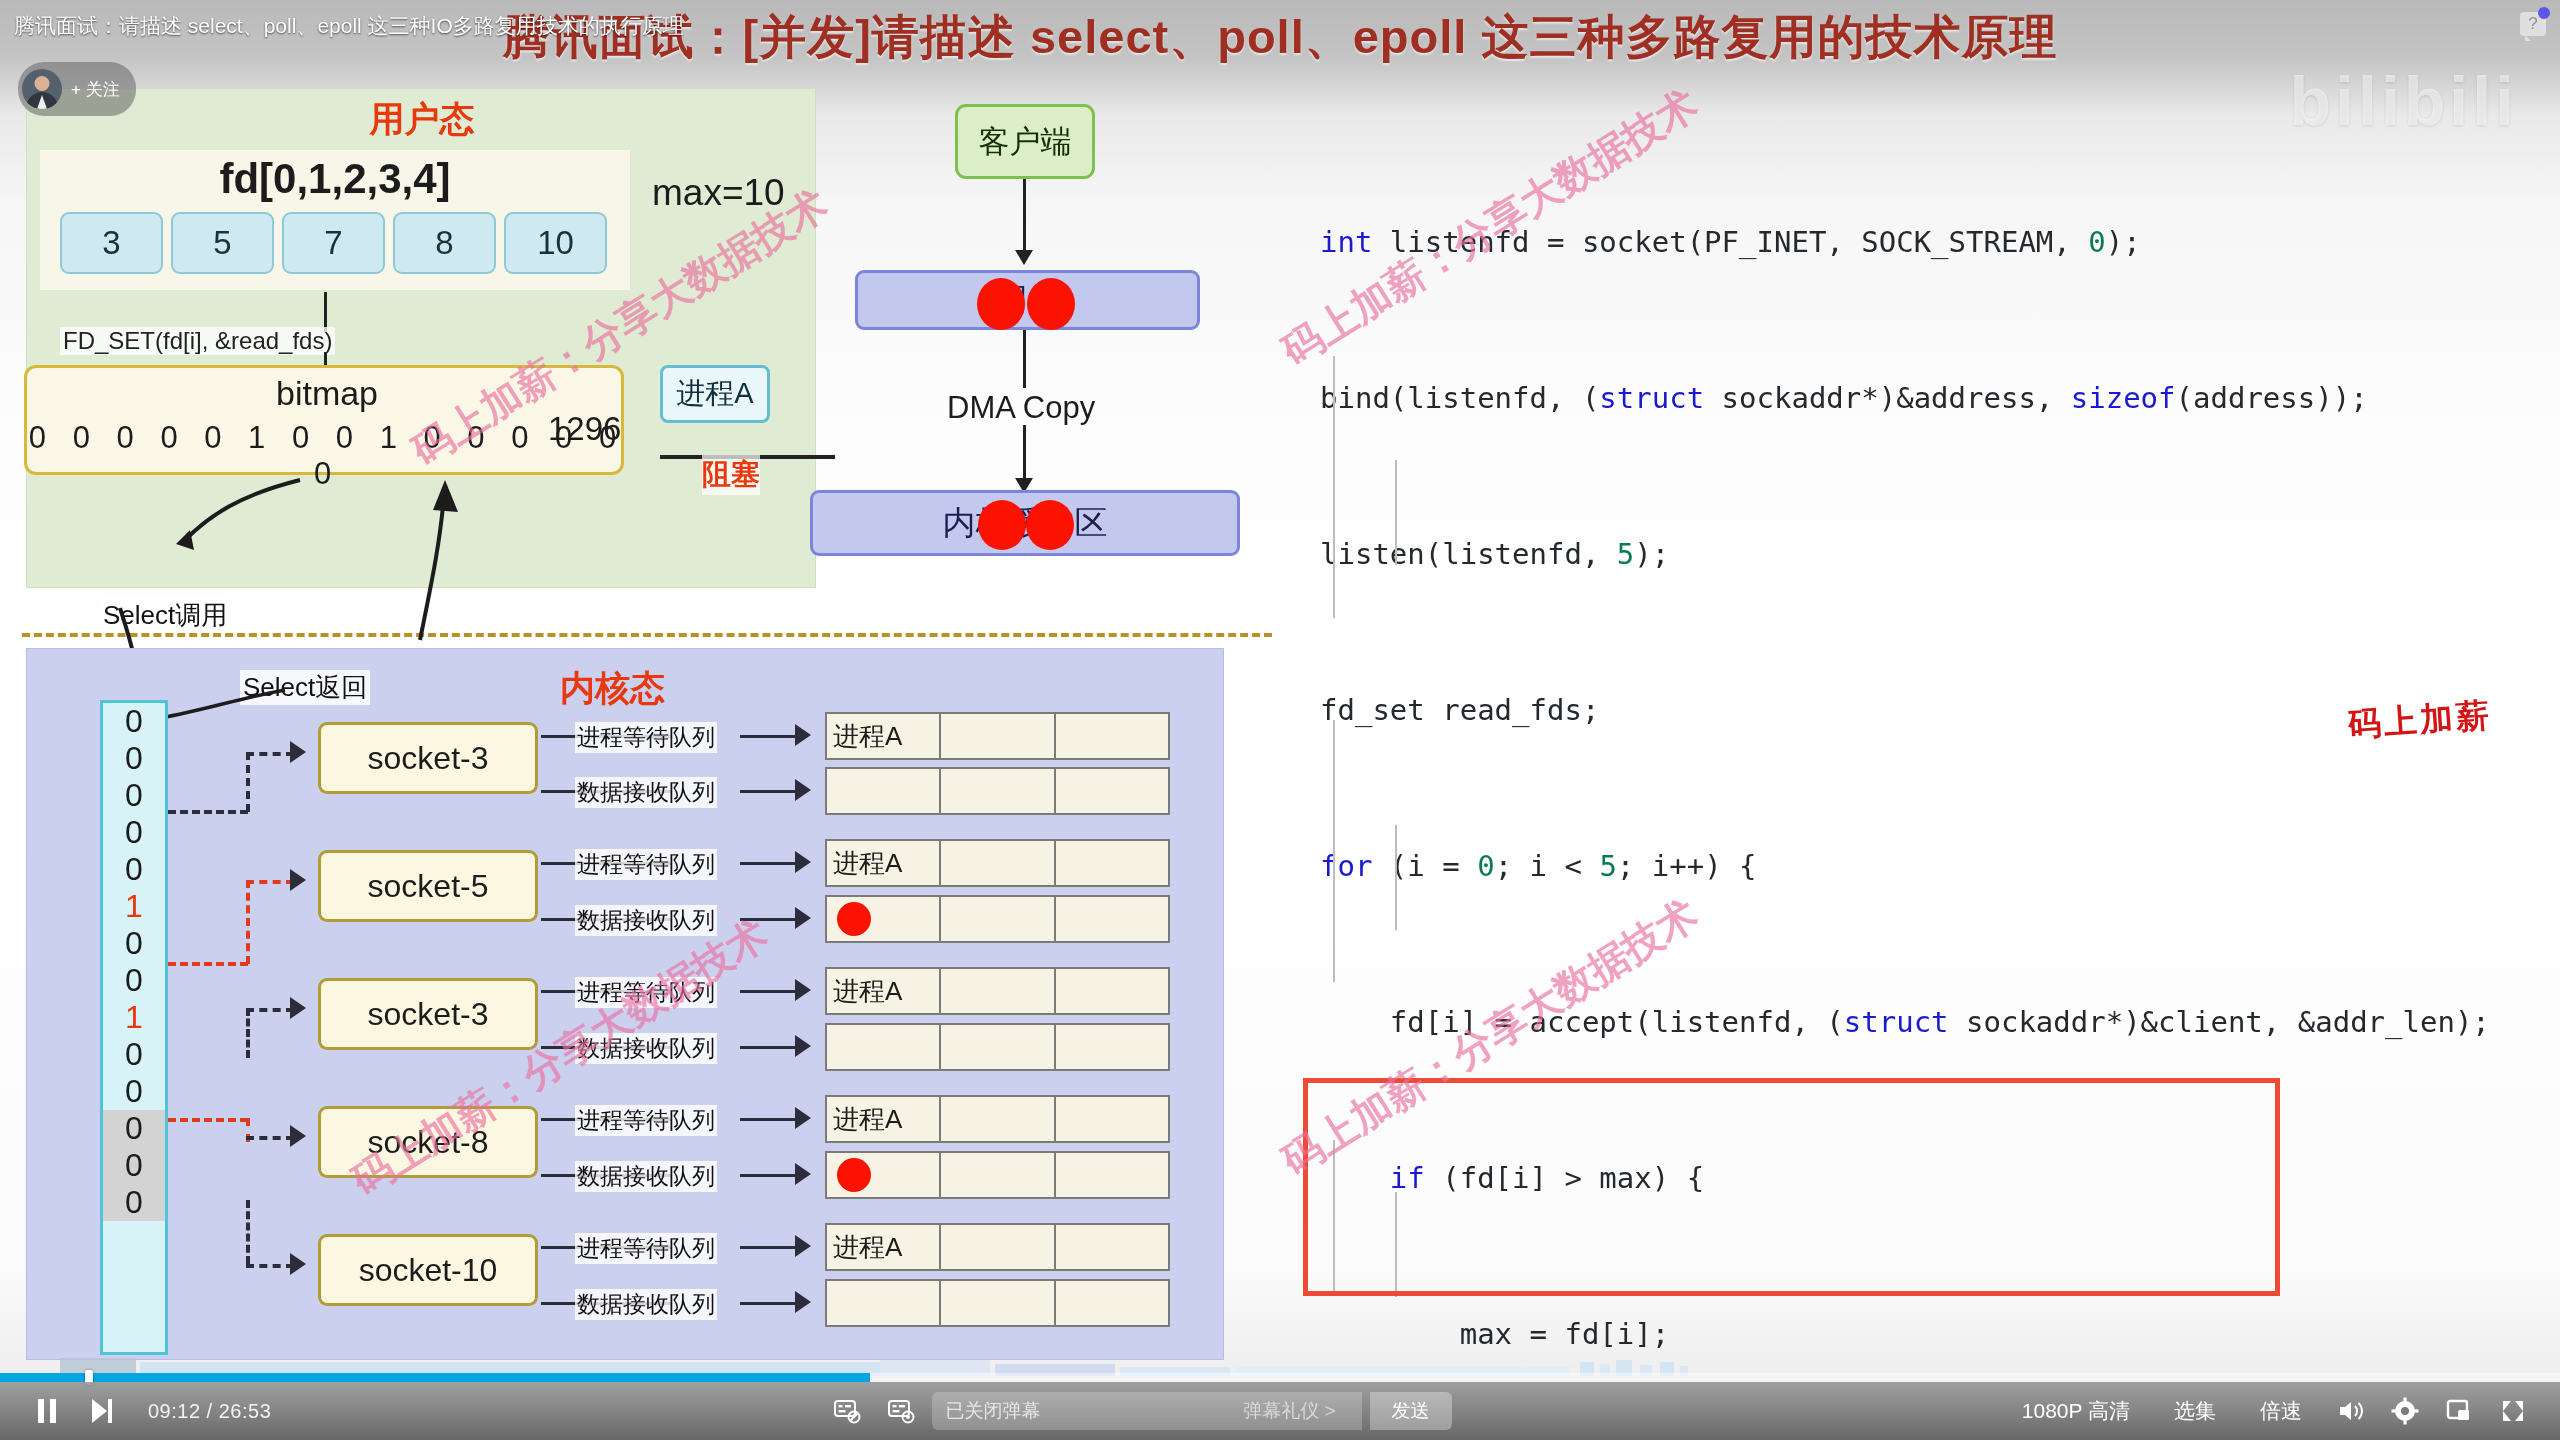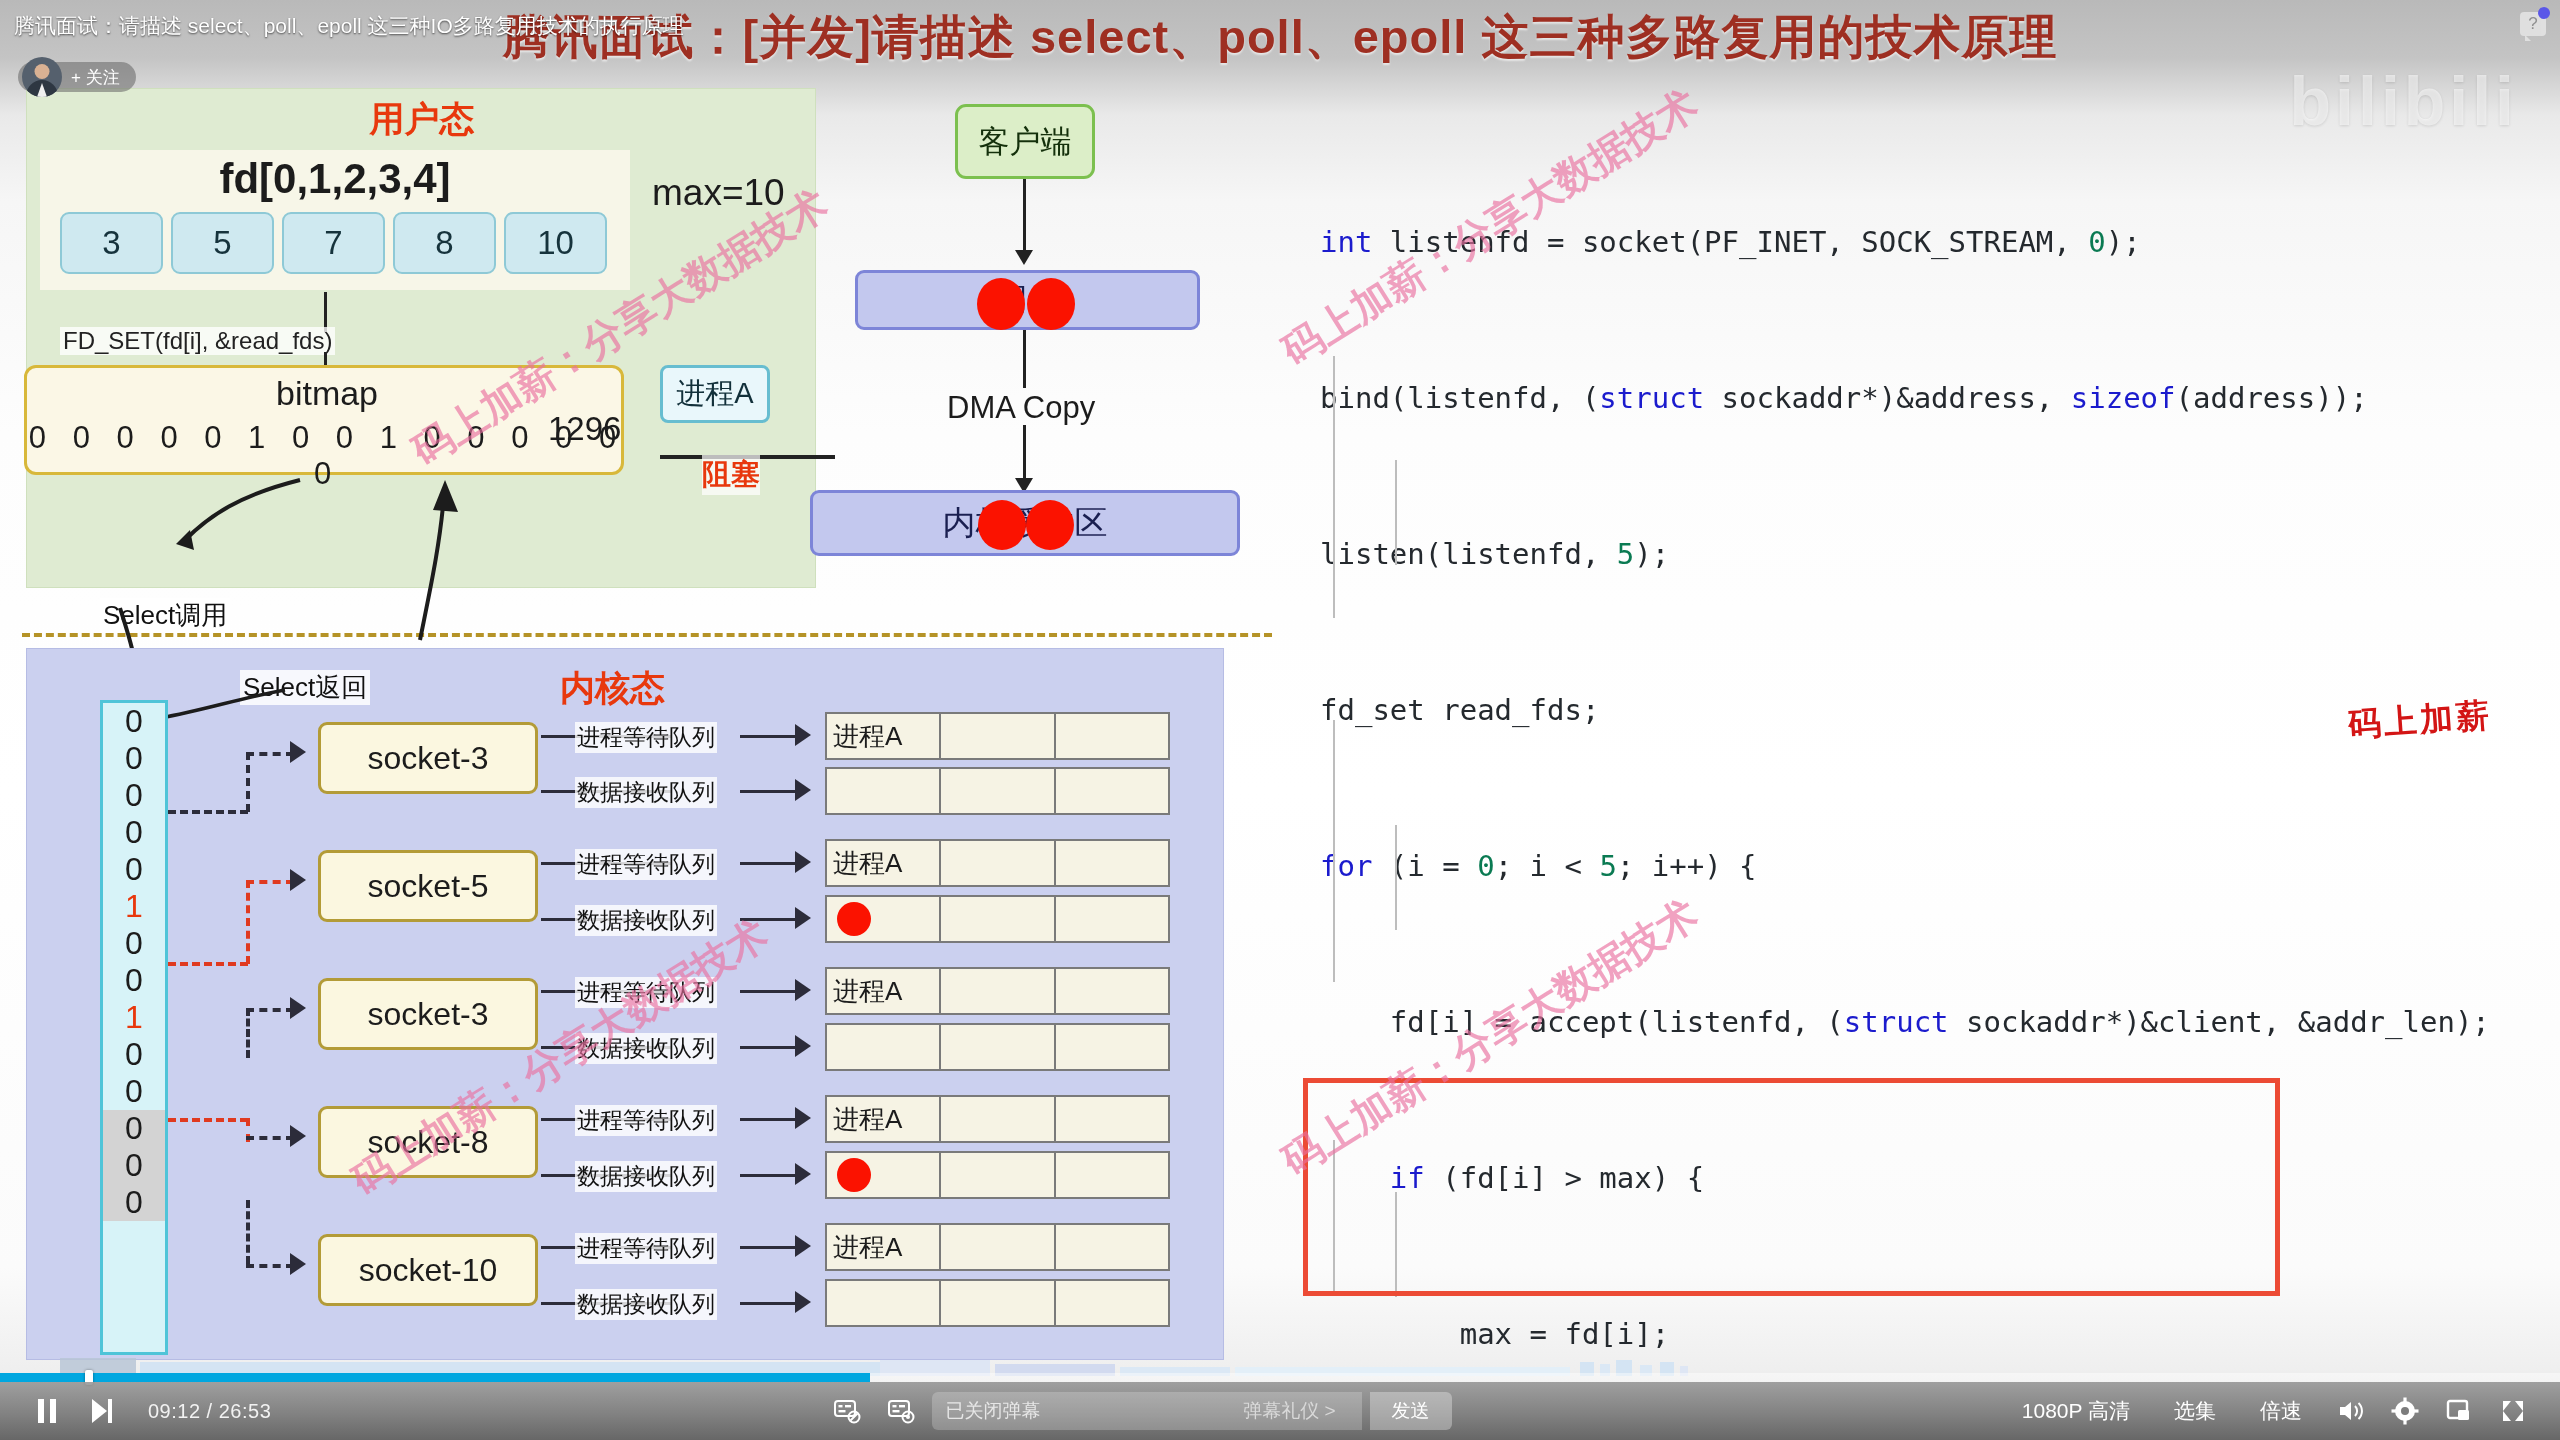--- a/index.html
+++ b/index.html
@@ -32,21 +32,21 @@
      text-shadow:0 1px 2px rgba(0,0,0,.65); white-space:nowrap; }
   .help-badge{ position:absolute; right:14px; top:12px; width:26px; height:24px;
      background:#e3e3e3; border-radius:4px; color:#8c8c8c; font-size:17px;
      text-align:center; line-height:24px; opacity:.9;}
   .help-badge:after{content:""; position:absolute; left:5px; bottom:-5px;
      border-left:6px solid #e3e3e3; border-top:6px solid transparent; border-bottom:0;}
   .blue-dot{ position:absolute; right:10px; top:7px; width:12px; height:12px; border-radius:50%;
      background:#5a57e8; }
 
   
-  .uploader{ position:absolute; left:18px; top:62px; height:30px; display:flex; align-items:center;
+  .uploader{ position:absolute; left:18px; top:62px; height:54px; display:flex; align-items:center;
      background:rgba(100,100,100,.55); border-radius:26px; padding:0 16px 0 4px; }
   .avatar{ width:40px; height:40px; border-radius:50%; overflow:hidden; flex:0 0 auto;
      background:#55606d; position:relative; }
   .avatar .head{ position:absolute; left:50%; top:7px; transform:translateX(-50%);
      width:15px; height:15px; border-radius:50%; background:#d9b193;}
   .avatar .body{ position:absolute; left:50%; bottom:0; transform:translateX(-50%);
      width:32px; height:17px; border-radius:16px 16px 0 0; background:#2e3742;}
   .avatar .shirt{ position:absolute; left:50%; bottom:0; transform:translateX(-50%);
      width:10px; height:14px; background:#efefef; clip-path:polygon(50% 0,100% 100%,0 100%);}
   .follow-txt{ color:#fff; font-size:17px; margin-left:9px; white-space:nowrap; }

